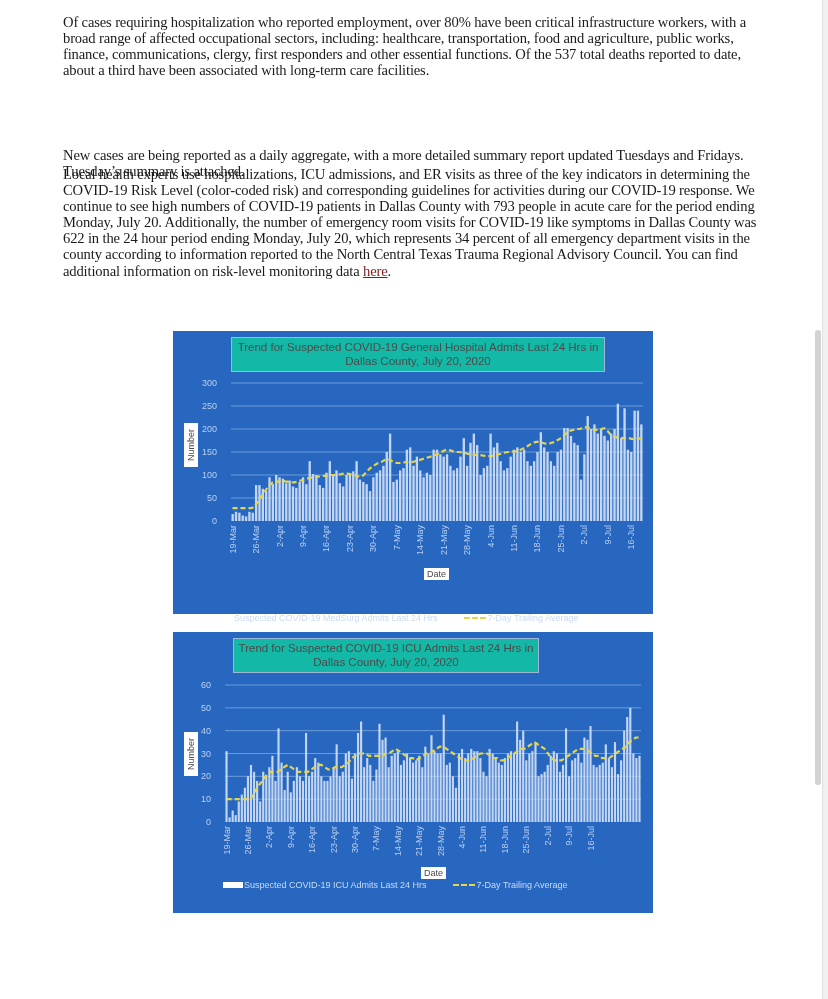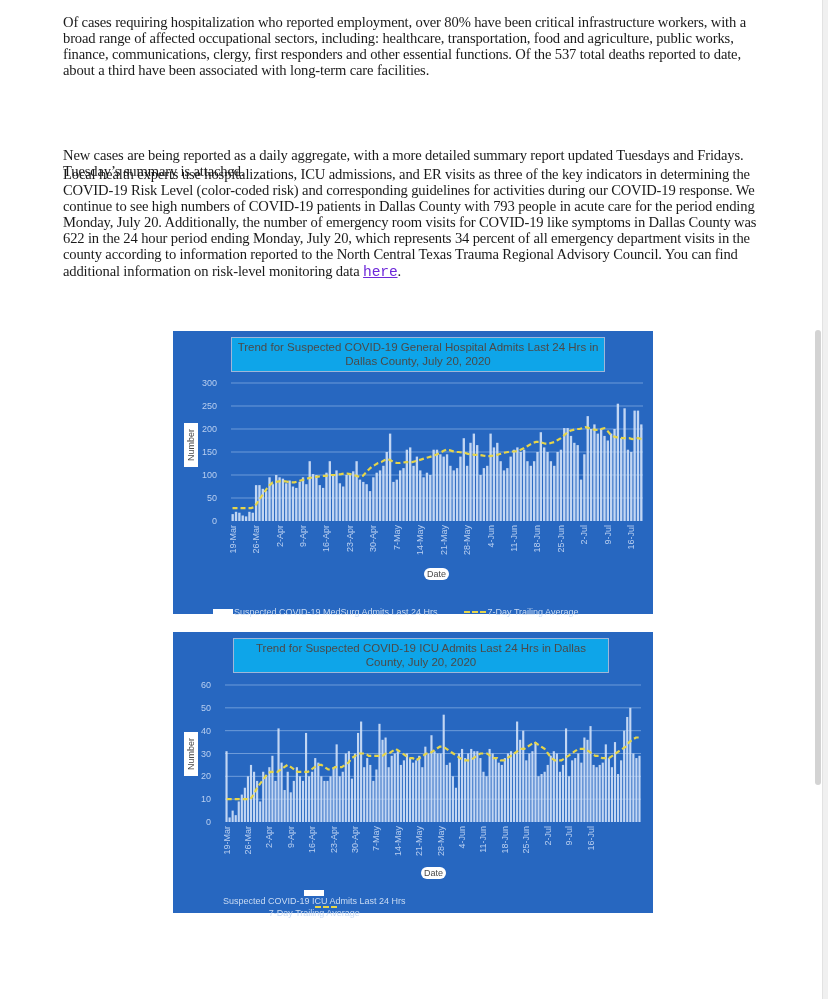--- a/index.html
+++ b/index.html
@@ -10,51 +10,50 @@
   .page { position: absolute; left: 0; top: 0; width: 812px; height: 999px; background: #ffffff; }
   .right-strip { position: absolute; left: 822px; top: 0; width: 6px; height: 999px; background: #f0f0f0; border-left: 1px solid #e2e2e2; }
   .scrollbar { position: absolute; left: 815px; top: 330px; width: 6px; height: 455px; background: #d3d3d3; border-radius: 3px; }
   .para {
     position: absolute; left: 63px; width: 710px; margin: 0;
     font-size: 14.6px; line-height: 16.1px; letter-spacing: -0.15px;
   }
   .p1 { top: 14px; }
   .p2 { top: 108px; margin-top: 39px; }
   .p3 { top: 166px; }
-  .link { text-decoration: underline; color: #6d28d9; cursor: pointer; font-family: Liberation Mono, monospace; }
+  .link { text-decoration: underline; color: #7f1d1d; cursor: pointer; }
 
   .chart {
     position: absolute; left: 173px; width: 480px; background: #2767c0;
     font-family: "Liberation Sans", "DejaVu Sans", sans-serif;
   }
   .chart1 { top: 331px; height: 283px; }
   .chart2 { top: 632px; height: 281px; }
   .chart-title {
-    position: absolute; background: #0ea5e9; color: #4a4a4a; text-align: center;
+    position: absolute; background: #14b8a6; color: #4a4a4a; text-align: center;
     font-size: 11.5px; line-height: 14px; padding: 2px 4px; box-sizing: border-box; border: 1px solid #9fb6d8;
   }
   .chart1 .chart-title { left: 58px; top: 6px; width: 374px; height: 35px; }
-  .chart2 .chart-title { left: 60px; top: 6px; width: 376px; height: 35px; }
+  .chart2 .chart-title { left: 60px; top: 6px; width: 306px; height: 35px; }
   .y-label {
     position: absolute; background: #ffffff; color: #4a4a4a; font-size: 9px;
     width: 14px; height: 44px; display: flex; align-items: center; justify-content: center;
   }
   .y-label span { transform: rotate(-90deg); white-space: nowrap; }
   .chart1 .y-label { left: 11px; top: 92px; }
   .chart2 .y-label { left: 11px; top: 100px; }
   .date-label {
     position: absolute; background: #ffffff; color: #4a4a4a; font-size: 9px;
     padding: 1px 3px;
-    border-radius: 6px;
   }
   .chart1 .date-label { left: 251px; top: 237px; }
   .chart2 .date-label { left: 248px; top: 235px; }
   .legend { position: absolute; color: #c9dbf3; font-size: 9px; display: flex; align-items: center; white-space: nowrap; }
-  .chart1 .legend { left: 40px; top: 276px; justify-content: space-between; }
-  .chart2 .legend { left: 50px; top: 258px; flex-direction: column; }
+  .chart1 .legend { left: 40px; top: 282px; justify-content: space-between; }
+  .chart2 .legend { left: 50px; top: 248px; }
   .legend .swatch { display: inline-block; width: 20px; height: 6px; background: #ffffff; margin-right: 1px; }
   .legend .dash { display: inline-block; width: 22px; height: 0; border-top: 2px dashed #e6d54a; margin: 0 2px 0 26px; }
   svg.plot { position: absolute; left: 0; top: 0; }
 </style>
 </head>
 <body>
 
 <div class="page">
   <p class="para p1">Of cases requiring hospitalization who reported employment, over 80% have been critical infrastructure workers, with a broad range of affected occupational sectors, including: healthcare, transportation, food and agriculture, public works, finance, communications, clergy, first responders and other essential functions. Of the 537 total deaths reported to date, about a third have been associated with long-term care facilities.</p>
   <p class="para p2">New cases are being reported as a daily aggregate, with a more detailed summary report updated Tuesdays and Fridays. Tuesday’s summary is attached.</p>

